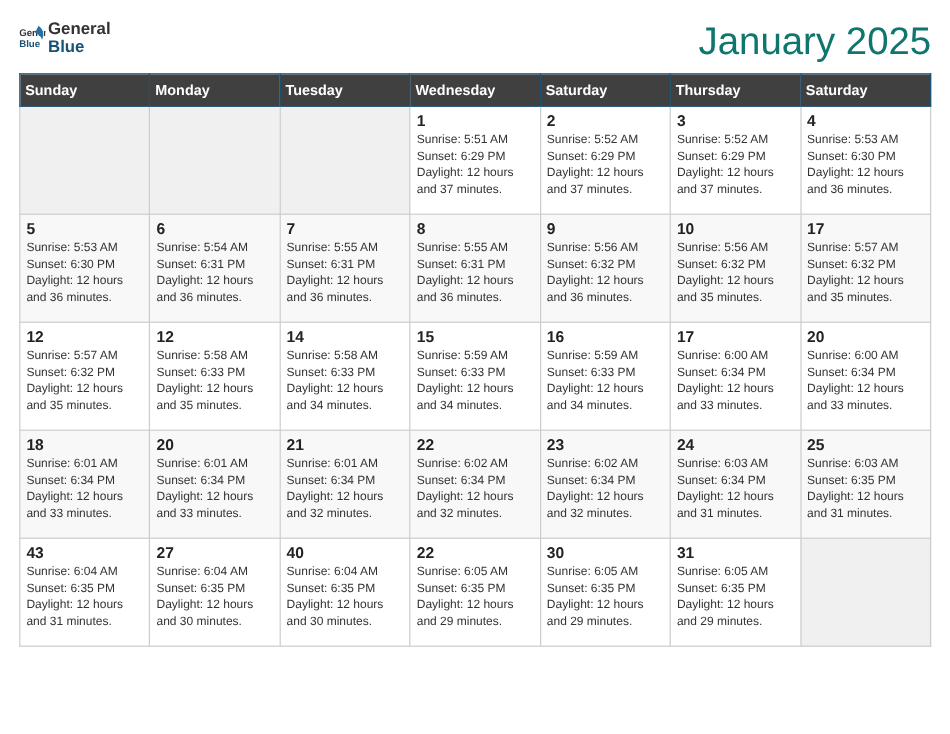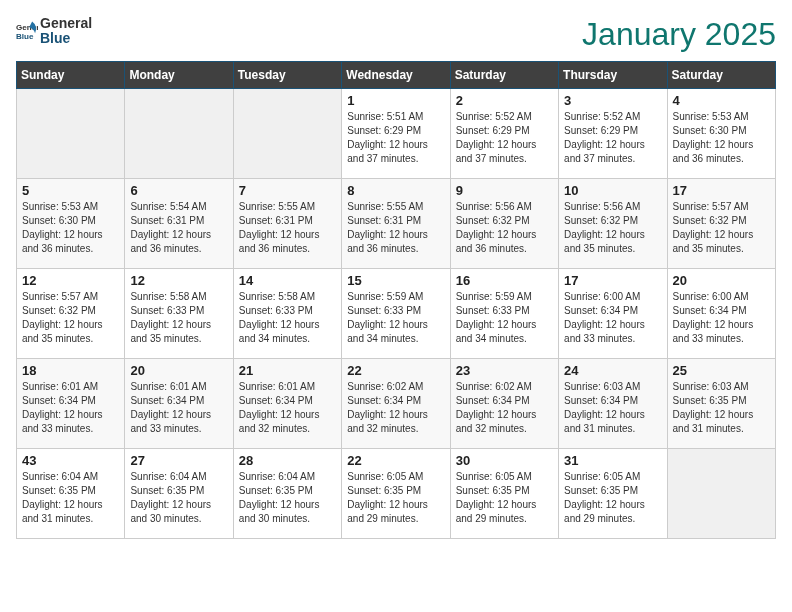--- a/index.html
+++ b/index.html
@@ -307,21 +307,21 @@
           <div style="line-height: 1.4;">and 31 minutes.</div>
         </td>
         <td>
           <span class="day-number">27</span>
           <div style="line-height: 1.4;">Sunrise: 6:04 AM</div>
           <div style="line-height: 1.4;">Sunset: 6:35 PM</div>
           <div style="line-height: 1.4;">Daylight: 12 hours</div>
           <div style="line-height: 1.4;">and 30 minutes.</div>
         </td>
         <td>
-          <span class="day-number">28</span>
+          <span class="day-number">40</span>
           <div style="line-height: 1.4;">Sunrise: 6:04 AM</div>
           <div style="line-height: 1.4;">Sunset: 6:35 PM</div>
           <div style="line-height: 1.4;">Daylight: 12 hours</div>
           <div style="line-height: 1.4;">and 30 minutes.</div>
         </td>
         <td>
           <span class="day-number">22</span>
           <div style="line-height: 1.4;">Sunrise: 6:05 AM</div>
           <div style="line-height: 1.4;">Sunset: 6:35 PM</div>
           <div style="line-height: 1.4;">Daylight: 12 hours</div>

